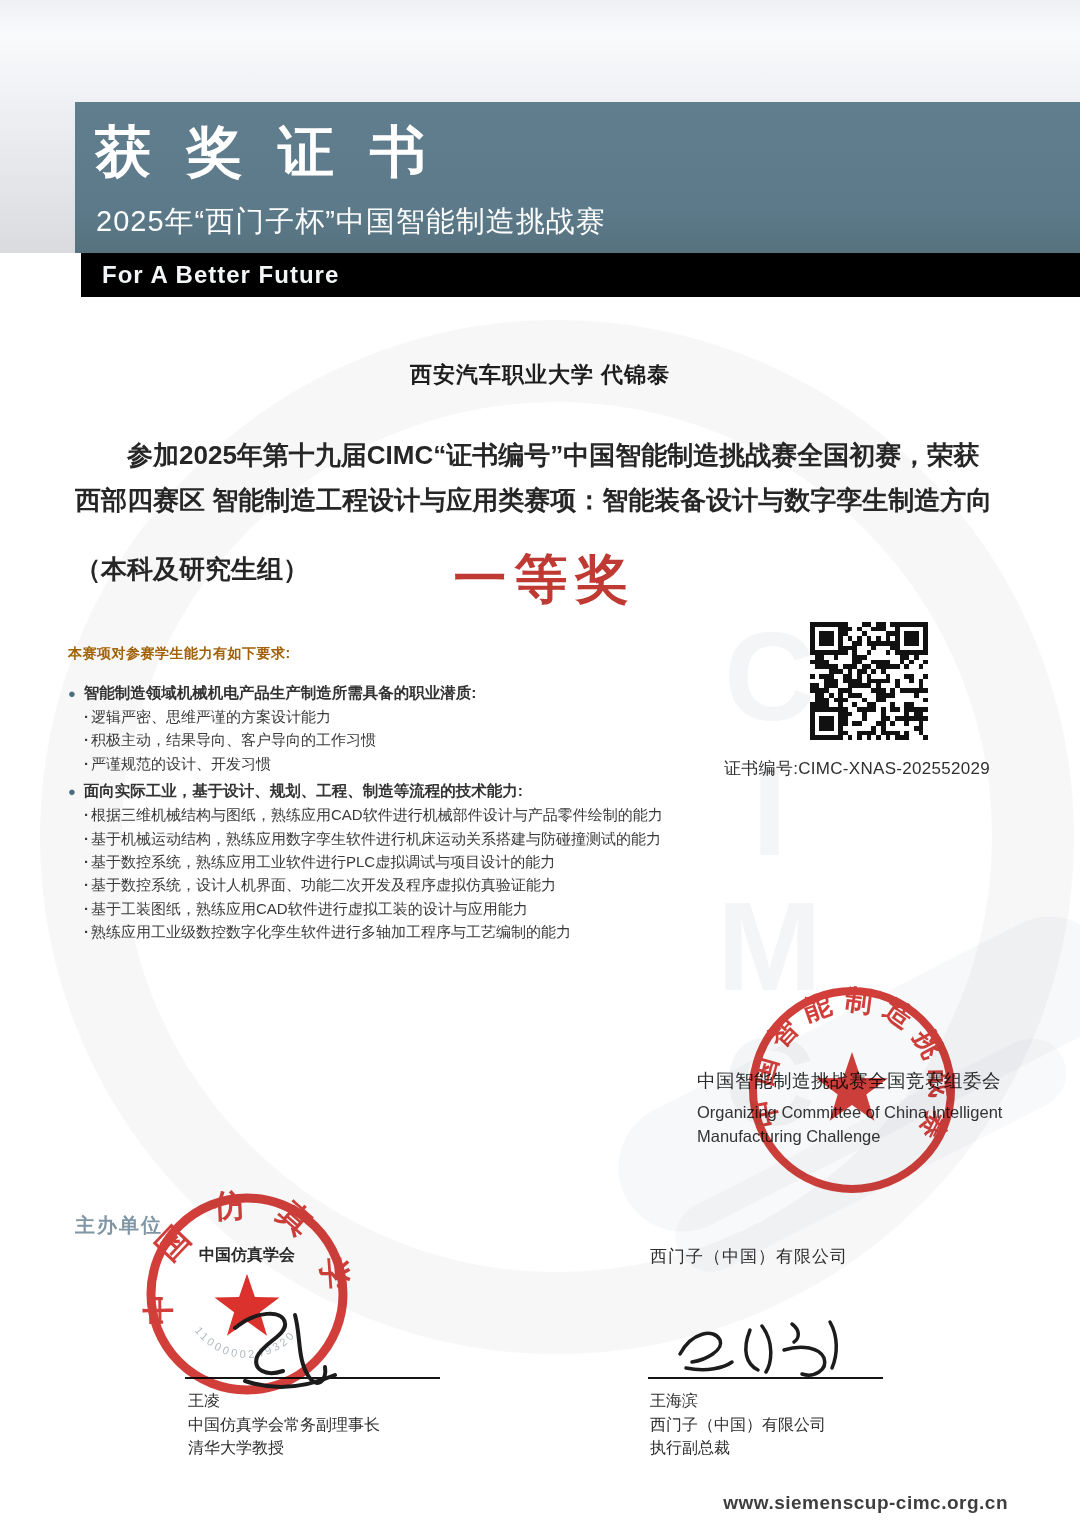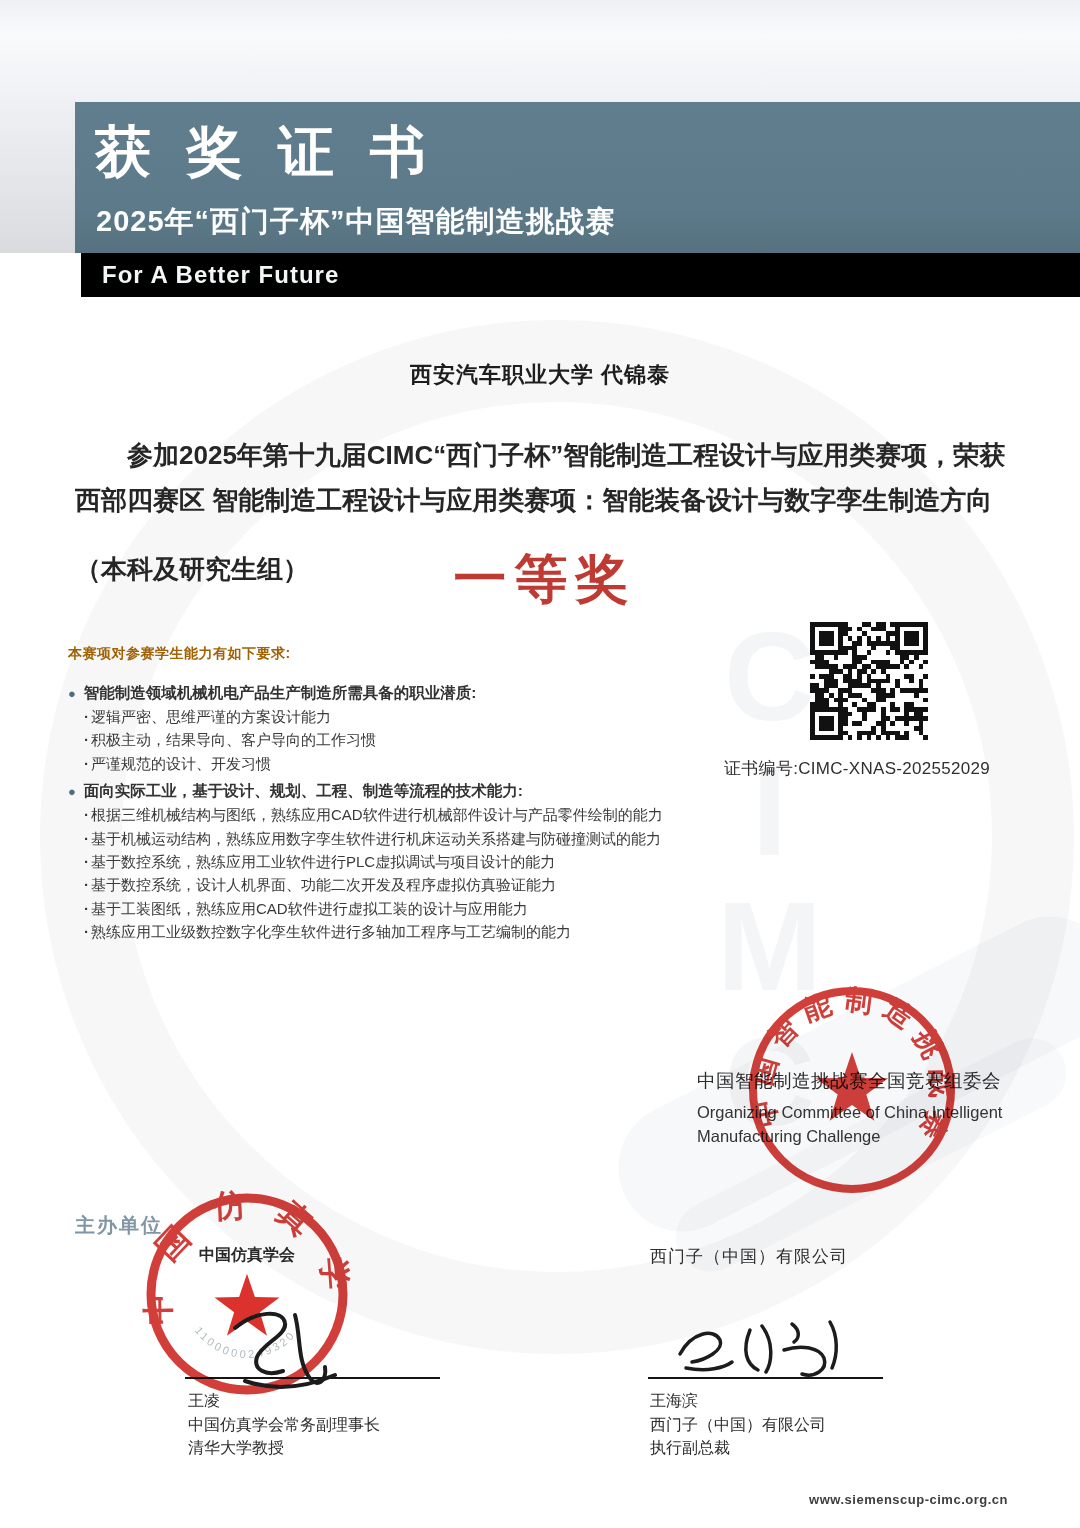--- a/index.html
+++ b/index.html
@@ -20,21 +20,21 @@
   .wm-swoosh{position:absolute;left:596px;top:1010px;width:540px;height:128px;border-radius:80px;
     background:rgba(104,115,130,0.05);transform:rotate(-27deg);}
   .wm-swoosh2{position:absolute;left:656px;top:1120px;width:430px;height:70px;border-radius:60px;
     background:rgba(104,115,130,0.045);transform:rotate(-27deg);}
 
   
   .band{position:absolute;left:75px;top:102px;width:1042px;height:151px;
     background:linear-gradient(180deg,#617e8e 0%,#5d7a8a 70%,#56727f 100%);}
   .band-title{position:absolute;left:20px;top:22px;font-size:56px;font-weight:bold;
     color:#ffffff;letter-spacing:10px;line-height:1;white-space:nowrap;}
-  .band-subtitle{position:absolute;left:21px;top:100px;font-size:29px;font-weight:bold;
+  .band-subtitle{position:absolute;left:21px;top:100px;font-size:29px;font-weight:normal;
     color:#fcfdfd;letter-spacing:1px;white-space:nowrap;}
   .band-light{position:absolute;left:81px;top:253px;width:1005px;height:44px;
     background:#000000;}
   .band-tagline{position:absolute;left:21px;top:0;height:44px;line-height:44px;
     font-size:24px;font-weight:bold;color:#f2f6f7;letter-spacing:1px;}
 
   
   .recipient{position:absolute;left:75px;top:360px;width:930px;text-align:center;
     font-size:22px;font-weight:bold;color:#1e1e1e;letter-spacing:1px;}
   .body-text{position:absolute;left:75px;top:433px;width:935px;color:#262626;}
@@ -71,21 +71,21 @@
   .sig-line{position:absolute;height:2px;background:#141414;z-index:1;}
   .sig-line-left{left:185px;top:1377px;width:255px;}
   .sig-line-right{left:648px;top:1377px;width:235px;}
 
   .host-label{position:absolute;left:75px;top:1212px;font-size:20px;font-weight:bold;color:#8096a4;letter-spacing:2px;}
   .signer{position:absolute;font-size:16px;color:#2e2e2e;line-height:23.5px;}
   .signer-left{left:188px;top:1389px;}
   .signer-right{left:650px;top:1389px;}
   .org-right{position:absolute;left:650px;top:1245px;font-size:17px;color:#2e2e2e;letter-spacing:1px;}
 
-  .footer-url{position:absolute;right:72px;top:1492px;font-size:13px;font-weight:bold;color:#3e3e3e;letter-spacing:0.5px;}
+  .footer-url{position:absolute;right:72px;top:1492px;font-size:19px;font-weight:bold;color:#3e3e3e;letter-spacing:0.5px;}
 </style>
 </head>
 <body>
 
 <div class="page">
 
   <div class="top-shade"></div>
 
   <div class="wm-ring"></div>
   <div class="wm-cimc">CIMC</div>
@@ -95,21 +95,21 @@
   <div class="band">
     <div class="band-title">获 奖 证 书</div>
     <div class="band-subtitle">2025年“西门子杯”中国智能制造挑战赛</div>
   </div>
   <div class="band-light">
     <div class="band-tagline">For A Better Future</div>
   </div>
 
   <div class="recipient">西安汽车职业大学  代锦泰</div>
   <div class="body-text">
-    <div class="body-line1">参加2025年第十九届CIMC“西门子杯”智能制造工程设计与应用类赛项，荣获</div>
+    <div class="body-line1">参加2025年第十九届CIMC“证书编号”中国智能制造挑战赛全国初赛，荣获</div>
     <div class="body-line2">西部四赛区  智能制造工程设计与应用类赛项：智能装备设计与数字孪生制造方向</div>
     <div class="body-line3">（本科及研究生组）</div>
   </div>
   <div class="award">一等奖</div>
 
   <div class="req">
     <div class="req-heading">本赛项对参赛学生能力有如下要求:</div>
 
     <div class="req-group-title"><span class="dot">●</span><span>智能制造领域机械机电产品生产制造所需具备的职业潜质:</span></div>
     <div class="req-item">逻辑严密、思维严谨的方案设计能力</div>

